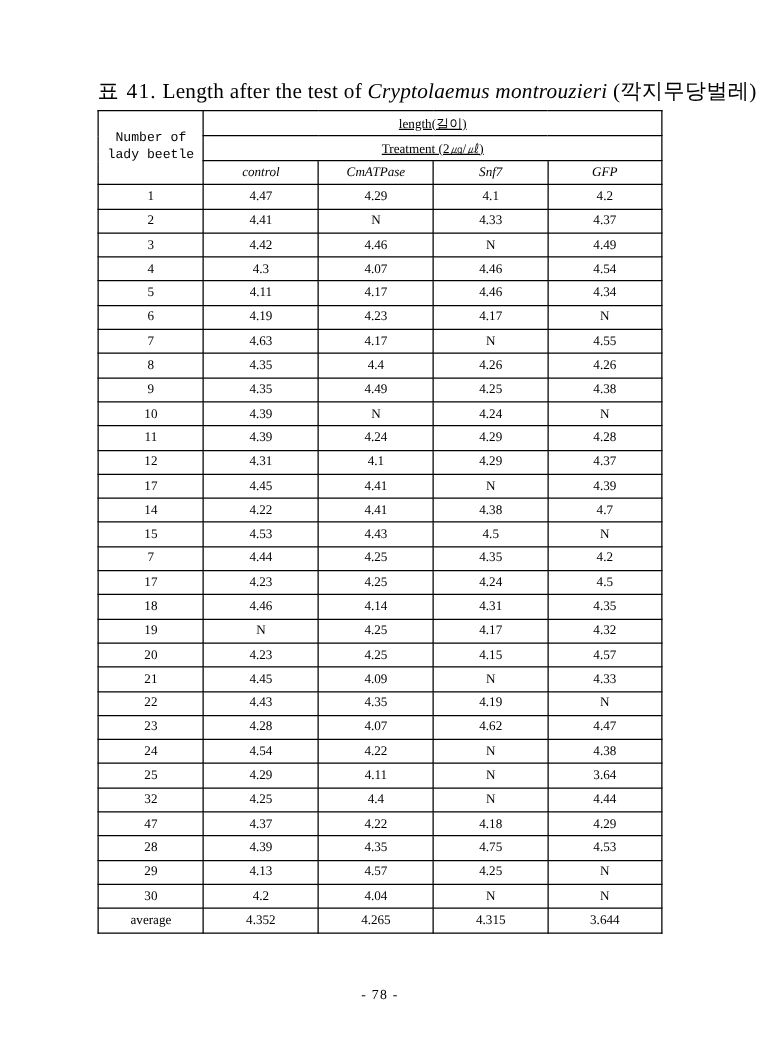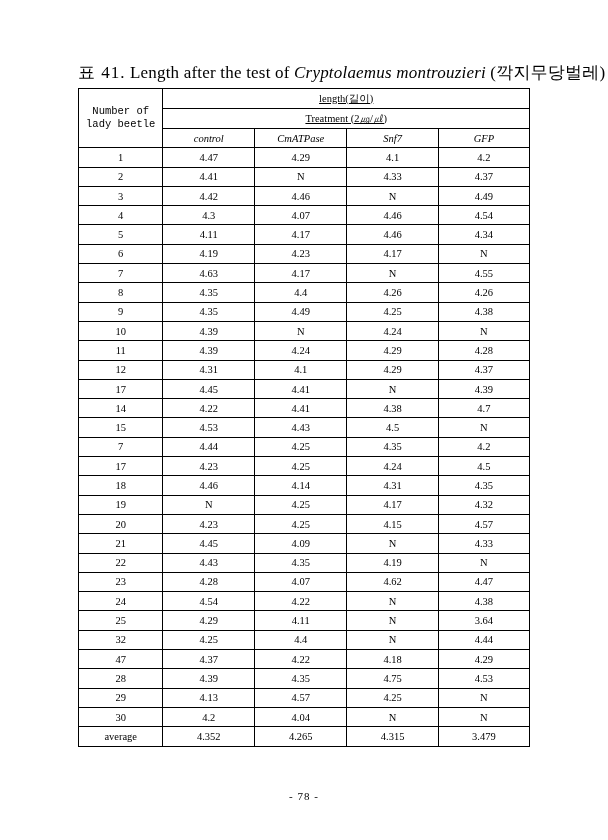--- a/index.html
+++ b/index.html
@@ -320,20 +320,20 @@
         <td>4.04</td>
         <td>N</td>
         <td>N</td>
       </tr>
 
       <tr>
         <td>average</td>
         <td>4.352</td>
         <td>4.265</td>
         <td>4.315</td>
-        <td>3.479</td>
+        <td>3.644</td>
       </tr>
     </tbody>
   </table>
 
   <div class="footer">- 78 -</div>
 
 </div>
 
 </body></html>

